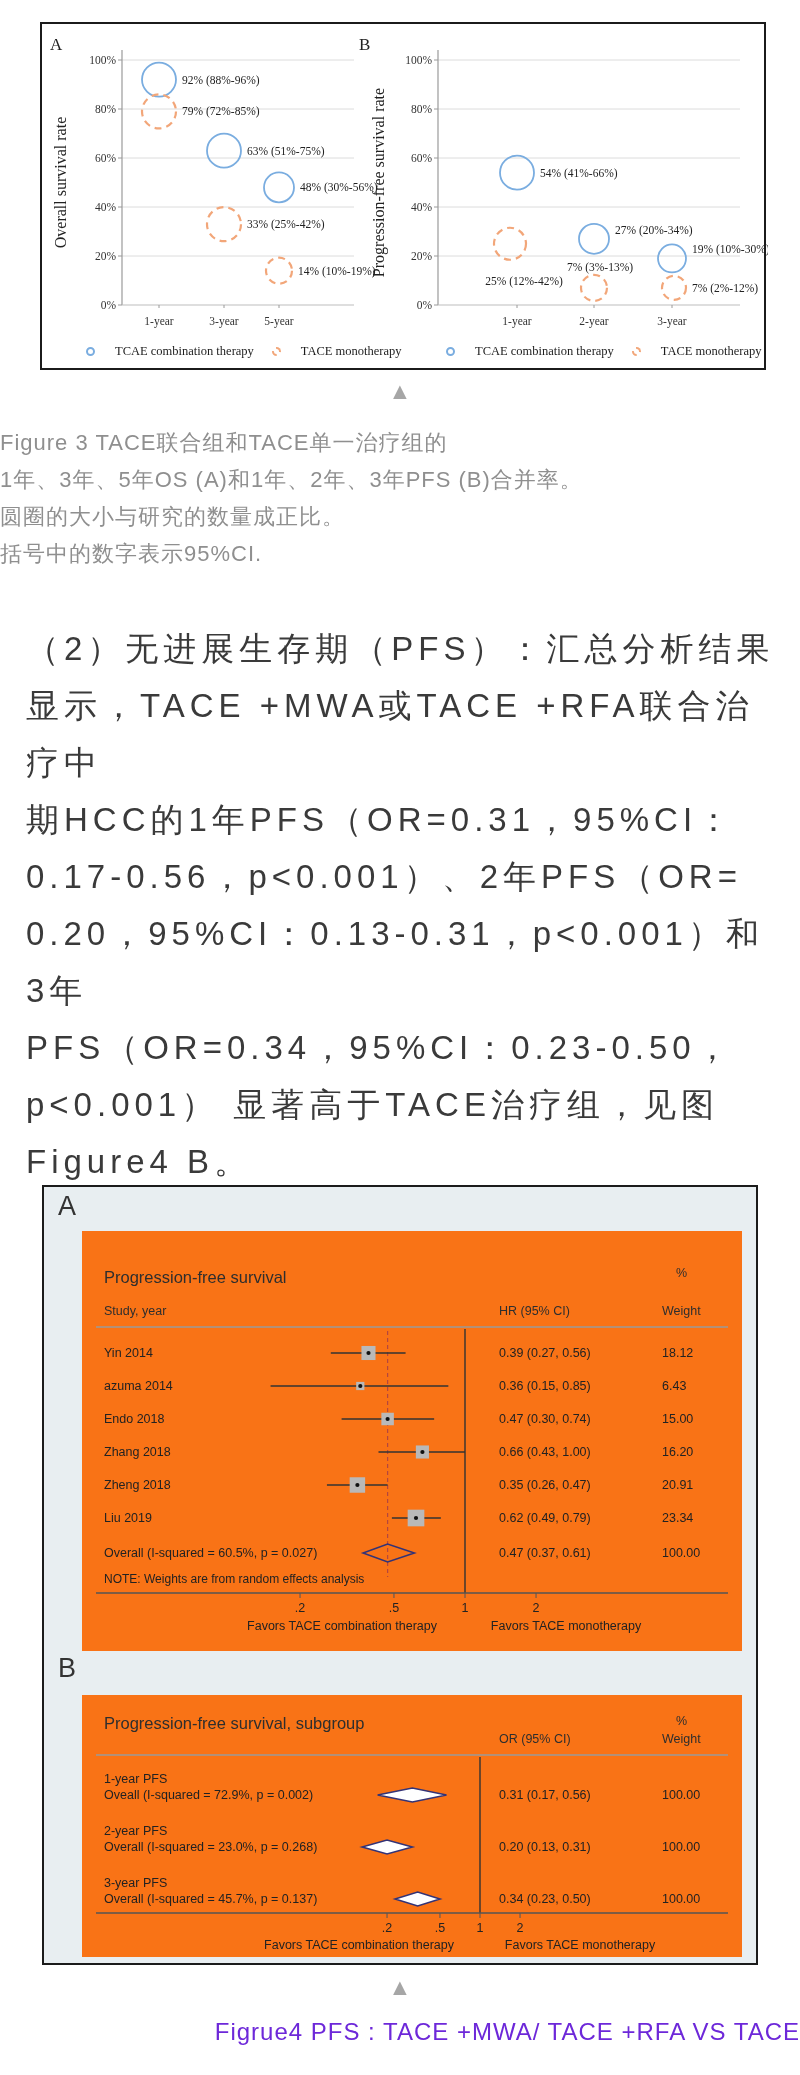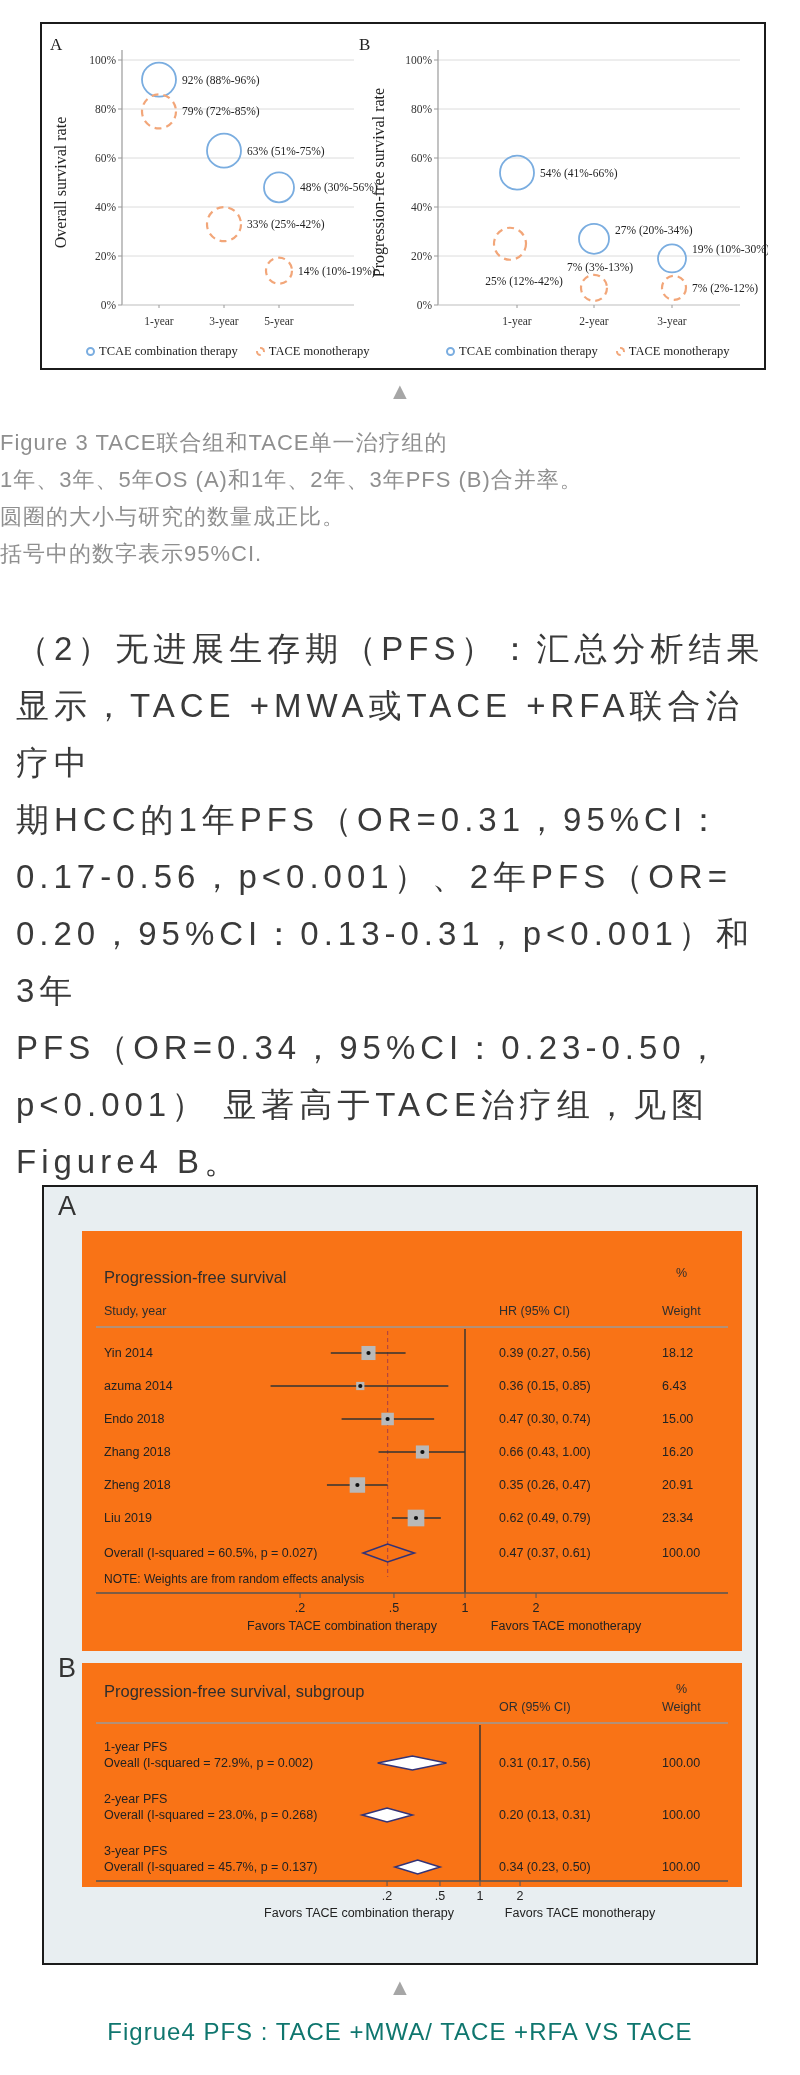--- a/index.html
+++ b/index.html
@@ -7,43 +7,43 @@
 body{width:800px;height:2075px;position:relative;font-family:"Liberation Sans",sans-serif;overflow:hidden}
 .page{position:absolute;inset:0;background:#fff}
 
 
 .fig3box{position:absolute;left:40px;top:22px;width:726px;height:348px;border:2px solid #1b1b1b;background:#fff}
 #fig3svg{position:absolute;left:0;top:0}
 #fig3svg text{font-family:"Liberation Serif",serif}
 .legend{position:absolute;top:320px;display:flex;gap:18px;font-family:"Liberation Serif",serif;font-size:12.5px;color:#1c1c1c;align-items:center}
 .legendA{left:44px}
 .legendB{left:404px}
-.lg-item{display:flex;align-items:center;gap:4px}
+.lg-item{display:flex;align-items:center;gap:20px}
 .lg-marker{width:9px;height:9px;border-radius:50%;display:inline-block;flex:none}
 .lg-blue{border:2px solid #7aade0}
 .lg-orange{border:2px dashed #f2a679}
 
 
 .tri{position:absolute;width:100%;text-align:center;color:#a6a6a6;font-size:23px;line-height:26px;cursor:pointer}
 .tri1{top:378px}
 .tri2{top:1974px}
 
 
 .cap3{position:absolute;top:424px;width:100%;font-size:22px;line-height:37px;color:#8f8f8f;white-space:pre-line;letter-spacing:1px}
-.para{position:absolute;left:16px;top:620px;width:752px;font-size:33px;line-height:57px;color:#3a3a3a;letter-spacing:5px;white-space:pre-line}
-.cap4{position:absolute;top:2018px;width:100%;text-align:center;font-size:24px;color:#0f766e;letter-spacing:1px}
+.para{position:absolute;left:26px;top:620px;width:752px;font-size:33px;line-height:57px;color:#3a3a3a;letter-spacing:5px;white-space:pre-line}
+.cap4{position:absolute;top:2018px;width:100%;text-align:right;font-size:24px;color:#6d28d9;letter-spacing:1px}
 
 
 .fig4box{position:absolute;left:42px;top:1185px;width:716px;height:780px;border:2px solid #1b1b1b;background:#e8eef1}
 .fp-label{position:absolute;left:14px;font-size:27px;color:#333}
 .fp-label-a{top:4px}
 .fp-label-b{top:466px}
 .fp-white{position:absolute;left:38px;width:660px;background:#f97316}
 .fp-a{top:44px;height:420px}
-.fp-b{top:476px;height:224px}
+.fp-b{top:508px;height:262px}
 .fp-white svg{display:block}
 .fp-white text{font-family:"Liberation Sans",sans-serif}
 </style>
 </head>
 <body>
 
 <div class="page">
 
   <div class="fig3box">
     <svg id="fig3svg" width="726" height="348" viewBox="0 0 726 348">

